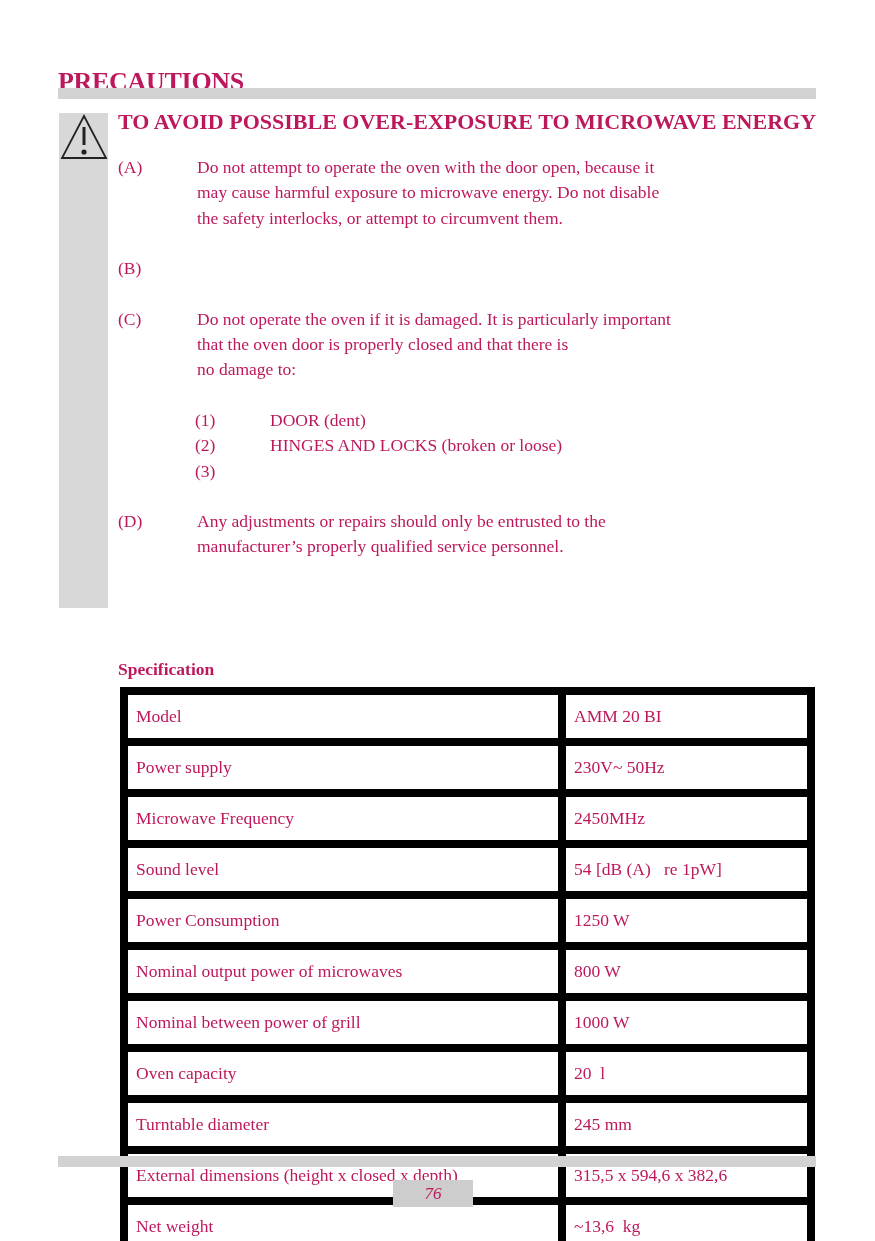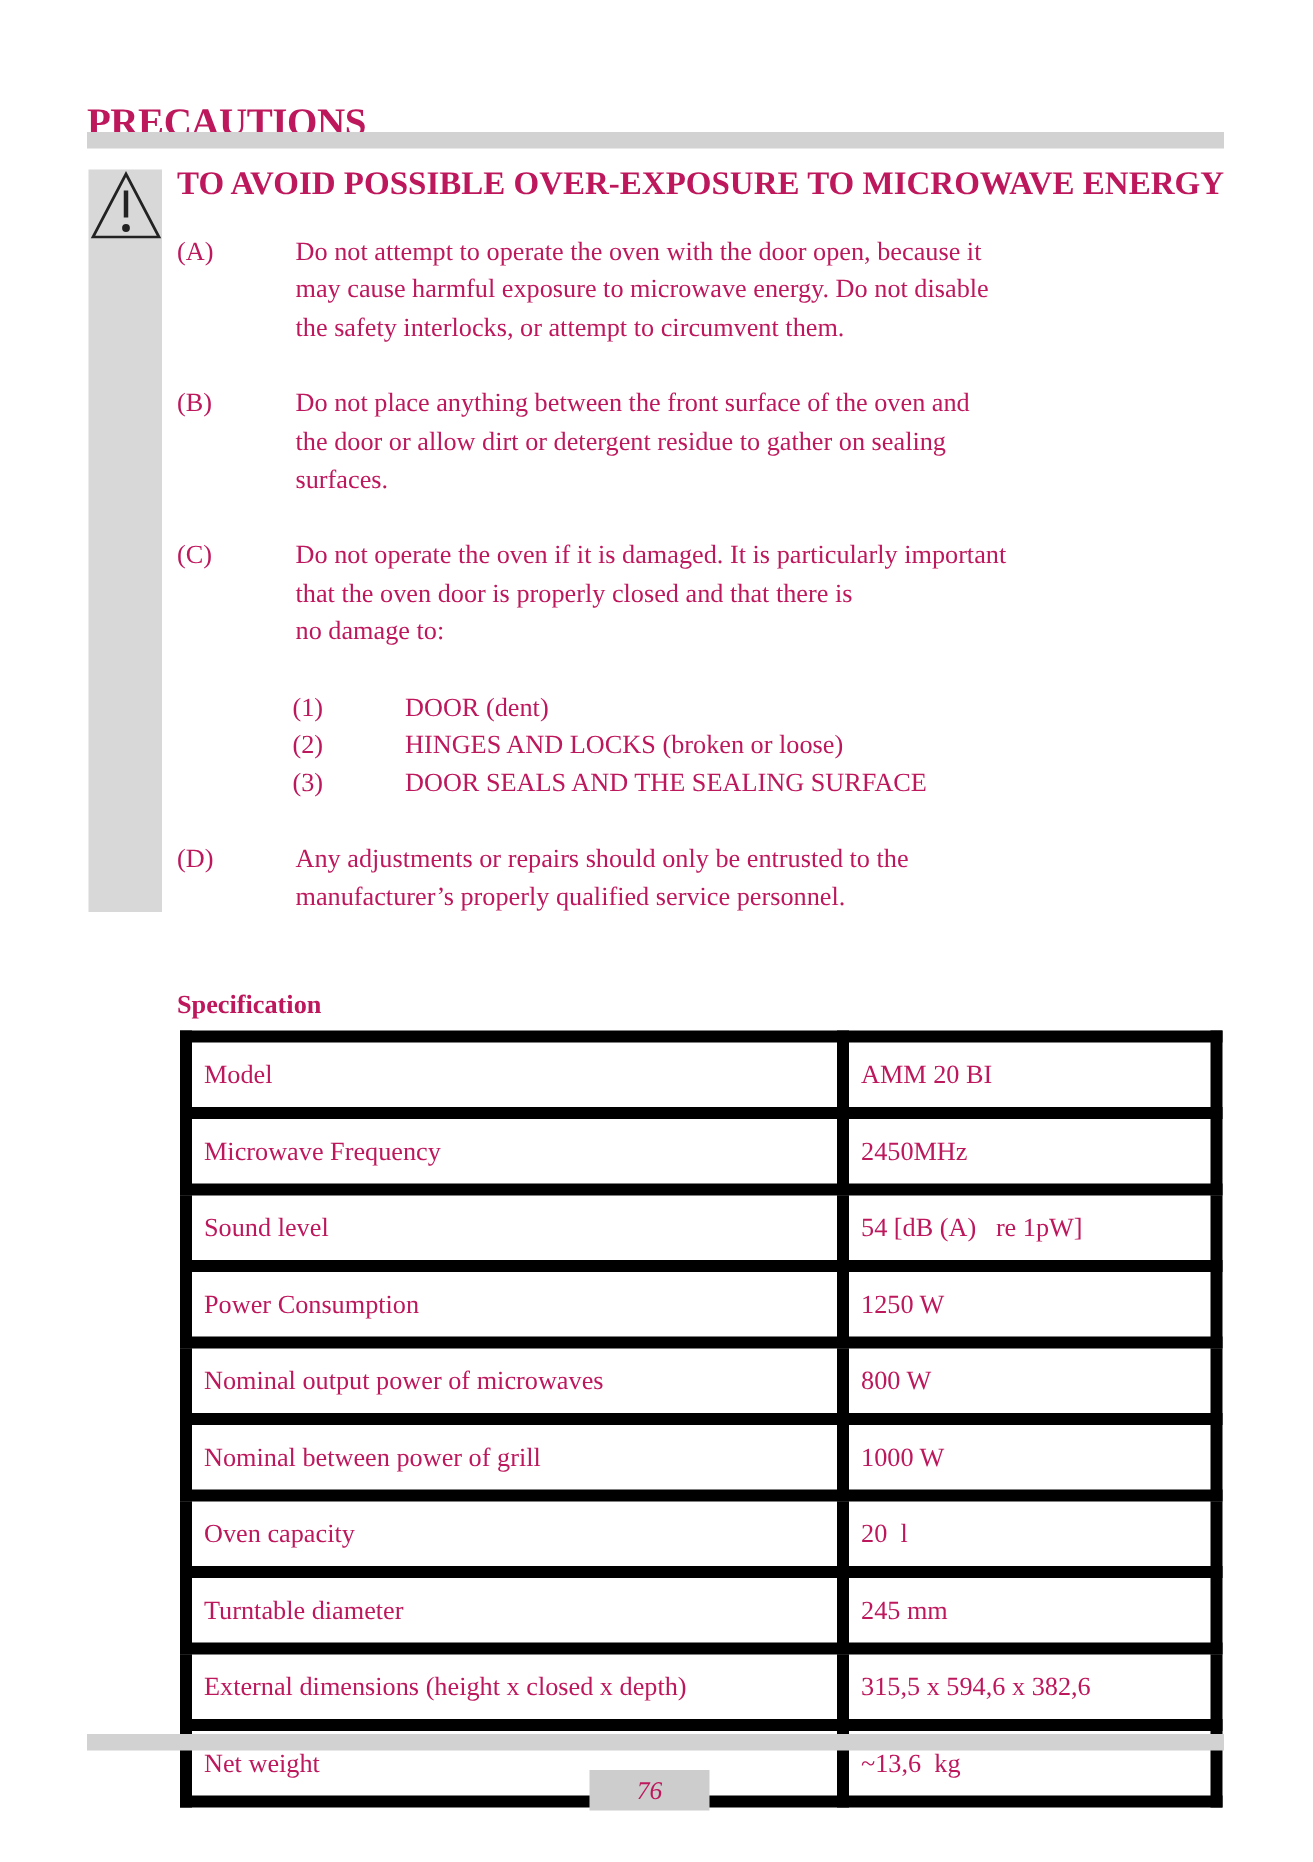--- a/index.html
+++ b/index.html
@@ -124,64 +124,64 @@
 
     <div class="para">
       <span class="para-label">(A)</span>
       <span class="para-text">Do not attempt to operate the oven with the door open, because it
 may cause harmful exposure to microwave energy. Do not disable
 the safety interlocks, or attempt to circumvent them.</span>
     </div>
 
     <div class="para">
       <span class="para-label">(B)</span>
-      <span class="para-text">Do not place anything between the front surface of the oven and
-the door or allow dirt or detergent residue to gather on sealing
-surfaces.</span>
     </div>
 
     <div class="para">
       <span class="para-label">(C)</span>
       <span class="para-text">Do not operate the oven if it is damaged. It is particularly important
 that the oven door is properly closed and that there is
 no damage to:</span>
     </div>
 
     <div class="damage-list">
       <div class="damage-item">
         <span class="damage-num">(1)</span>
         <span>DOOR (dent)</span>
       </div>
       <div class="damage-item">
         <span class="damage-num">(2)</span>
         <span>HINGES AND LOCKS (broken or loose)</span>
       </div>
       <div class="damage-item">
         <span class="damage-num">(3)</span>
-        <span>DOOR SEALS AND THE SEALING SURFACE</span>
       </div>
     </div>
 
     <div class="para">
       <span class="para-label">(D)</span>
       <span class="para-text">Any adjustments or repairs should only be entrusted to the
 manufacturer’s properly qualified service personnel.</span>
     </div>
 
   </div>
 
   <div class="spec-heading">Specification</div>
 
   <table class="spec-table">
     <tbody>
       <tr>
         <td class="col-name">Model</td>
         <td>AMM 20 BI</td>
       </tr>
       <tr>
+        <td class="col-name">Power supply</td>
+        <td>230V~ 50Hz</td>
+      </tr>
+      <tr>
         <td class="col-name">Microwave Frequency</td>
         <td>2450MHz</td>
       </tr>
       <tr>
         <td class="col-name">Sound level</td>
         <td>54 [dB (A)   re 1pW]</td>
       </tr>
       <tr>
         <td class="col-name">Power Consumption</td>
         <td>1250 W</td>

